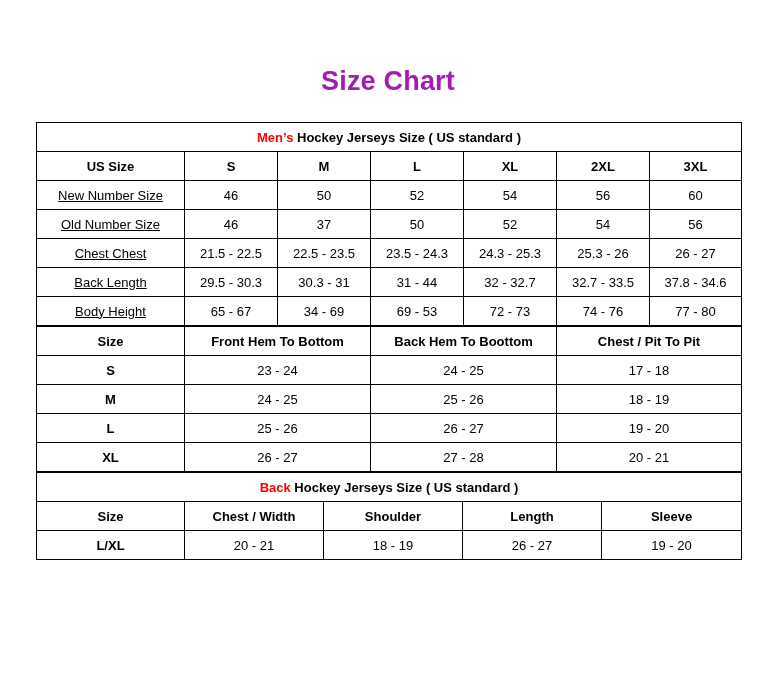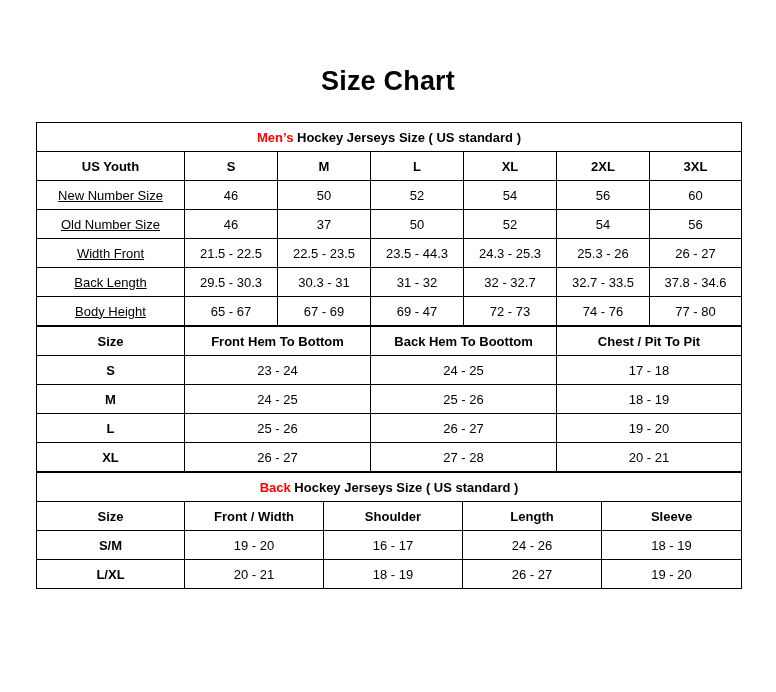--- a/index.html
+++ b/index.html
@@ -15,21 +15,21 @@
     overflow: hidden;
   }
   .page {
     width: 776px;
     height: 692px;
     position: relative;
     background: #ffffff;
   }
   .page-title {
     text-align: center;
-    color: #000000;
+    color: #a21caf;
     font-size: 27px;
     font-weight: bold;
     margin: 0;
     padding-top: 66px;
     letter-spacing: 0.2px;
   }
   .chart-wrap {
     position: absolute;
     left: 36px;
     top: 122px;
@@ -86,21 +86,21 @@
         <col style="width:93px">
         <col style="width:93px">
         <col style="width:93px">
         <col style="width:92px">
       </colgroup>
       <tbody>
         <tr>
           <td class="section-header" colspan="7"><span class="accent">Men’s</span><span> Hockey Jerseys Size ( US standard )</span></td>
         </tr>
         <tr>
-          <td class="col-head">US Youth</td>
+          <td class="col-head">US Size</td>
           <td class="col-head">S</td>
           <td class="col-head">M</td>
           <td class="col-head">L</td>
           <td class="col-head">XL</td>
           <td class="col-head">2XL</td>
           <td class="col-head">3XL</td>
         </tr>
         <tr>
           <td class="row-label">New Number Size</td>
           <td>46</td>
@@ -113,42 +113,42 @@
         <tr>
           <td class="row-label">Old Number Size</td>
           <td>46</td>
           <td>37</td>
           <td>50</td>
           <td>52</td>
           <td>54</td>
           <td>56</td>
         </tr>
         <tr>
-          <td class="row-label">Width Front</td>
+          <td class="row-label">Chest Chest</td>
           <td>21.5 - 22.5</td>
           <td>22.5 - 23.5</td>
-          <td>23.5 - 44.3</td>
+          <td>23.5 - 24.3</td>
           <td>24.3 - 25.3</td>
           <td>25.3 - 26</td>
           <td>26 - 27</td>
         </tr>
         <tr>
           <td class="row-label">Back Length</td>
           <td>29.5 - 30.3</td>
           <td>30.3 - 31</td>
-          <td>31 - 32</td>
+          <td>31 - 44</td>
           <td>32 - 32.7</td>
           <td>32.7 - 33.5</td>
           <td>37.8 - 34.6</td>
         </tr>
         <tr>
           <td class="row-label">Body Height</td>
           <td>65 - 67</td>
-          <td>67 - 69</td>
-          <td>69 - 47</td>
+          <td>34 - 69</td>
+          <td>69 - 53</td>
           <td>72 - 73</td>
           <td>74 - 76</td>
           <td>77 - 80</td>
         </tr>
       </tbody>
     </table>
 
     <table class="size-table">
       <colgroup>
         <col style="width:148px">
@@ -197,33 +197,26 @@
         <col style="width:139px">
         <col style="width:139px">
         <col style="width:140px">
       </colgroup>
       <tbody>
         <tr>
           <td class="section-header" colspan="5"><span class="accent">Back</span><span> Hockey Jerseys Size ( US standard )</span></td>
         </tr>
         <tr>
           <td class="col-head">Size</td>
-          <td class="col-head">Front / Width</td>
+          <td class="col-head">Chest / Width</td>
           <td class="col-head">Shoulder</td>
           <td class="col-head">Length</td>
           <td class="col-head">Sleeve</td>
         </tr>
         <tr>
-          <td class="row-label-bold">S/M</td>
-          <td>19 - 20</td>
-          <td>16 - 17</td>
-          <td>24 - 26</td>
-          <td>18 - 19</td>
-        </tr>
-        <tr>
           <td class="row-label-bold">L/XL</td>
           <td>20 - 21</td>
           <td>18 - 19</td>
           <td>26 - 27</td>
           <td>19 - 20</td>
         </tr>
       </tbody>
     </table>
 
   </div>

